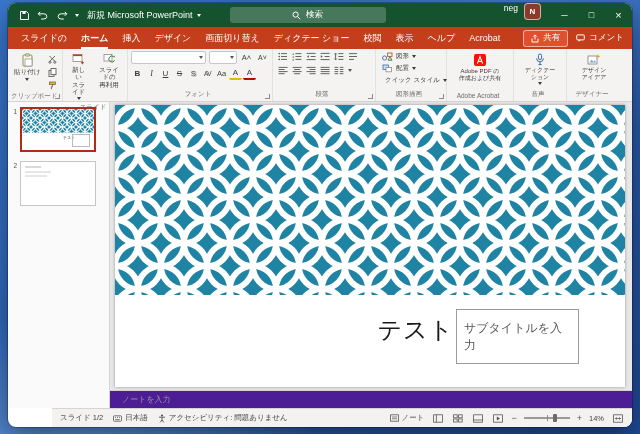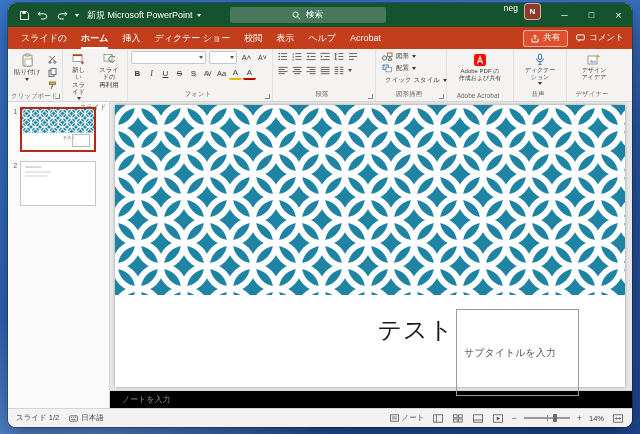--- a/index.html
+++ b/index.html
@@ -71,26 +71,26 @@
   .thumb-pattern{height:58%;}
   .thumb-title{position:absolute;left:0;right:26%;top:64%;text-align:right;font-size:4px;color:#222;}
   .thumb-sub{position:absolute;right:6%;top:62%;width:22%;height:26%;border:0.5px solid #bbb;}
   .ph-line{position:absolute;background:#d9d9d9;}
   .canvascol{flex:1;display:flex;flex-direction:column;min-width:0;}
   .slidewrap{flex:1;position:relative;}
   .slide{position:absolute;left:5px;right:7px;top:3px;bottom:3px;background:#fff;box-shadow:0 0 3px rgba(0,0,0,.35);}
   .slide-pattern{position:absolute;left:0;right:0;top:0;height:67.5%;}
   .slide-title{position:absolute;top:74%;right:33.5%;font-size:24px;color:#1a1a1a;letter-spacing:1px;cursor:text;}
   .slide-sub{position:absolute;top:72.5%;right:9%;width:21%;height:18.5%;border:1px solid #9a9a9a;
-    display:flex;align-items:center;padding:16px 7px;font-size:10px;color:#555;cursor:text;}
-  .notesbar{height:17px;background:#000000;border-top:1px solid #D6D4D2;display:flex;align-items:center;
+    display:flex;align-items:center;padding:0 7px;font-size:12px;color:#555;cursor:text;}
+  .notesbar{height:17px;background:#4c1d95;border-top:1px solid #D6D4D2;display:flex;align-items:center;
     font-size:8px;color:#9a9a9a;padding-left:12px;flex:0 0 auto;cursor:text;}
   
   .statusbar{height:18px;background:#F3F2F1;border-top:1px solid #D6D4D2;display:flex;align-items:center;
-    font-size:7.5px;color:#424242;padding:0 8px;gap:10px;flex:0 0 auto;}
+    font-size:7.5px;color:#424242;padding:0 8px;gap:10px;flex:0 0 auto;margin-left:44px;}
   .sitem{display:flex;align-items:center;gap:3px;white-space:nowrap;cursor:pointer;}
   .sb-right{margin-left:auto;display:flex;align-items:center;gap:7px;}
   .viewbtn{display:flex;align-items:center;justify-content:center;width:13px;height:14px;cursor:pointer;border-radius:2px;}
   .zoomtrack{width:46px;height:2px;background:#9a9a9a;position:relative;cursor:pointer;}
   .zoomtick{position:absolute;left:50%;top:-2px;width:1px;height:6px;background:#8a8a8a;}
   .zoomthumb{position:absolute;left:64%;top:-3px;width:4px;height:8px;background:#6b6b6b;border-radius:1px;cursor:grab;}
   .zbtn{font-size:9px;color:#555;cursor:pointer;line-height:1;}
 </style>
 </head>
 <body>
@@ -138,20 +138,22 @@
       <span class="winbtn">─</span>
       <span class="winbtn">□</span>
       <span class="winbtn close">×</span>
     </div>
   </div>
 
   <div class="tabrow">
     <span class="tab">スライドの</span>
     <span class="tab active">ホーム</span>
     <span class="tab">挿入</span>
+    <span class="tab">デザイン</span>
+    <span class="tab">画面切り替え</span>
     <span class="tab">ディクテー ショー</span>
     <span class="tab">校閲</span>
     <span class="tab">表示</span>
     <span class="tab">ヘルプ</span>
     <span class="tab">Acrobat</span>
     <div class="tabrow-right">
       <span class="sharebtn">
         <svg width="8" height="9" viewBox="0 0 8 9">
             <path d="M4 1v4.4" stroke="#fff" stroke-width="1" fill="none"></path>
             <path d="M2.3 2.6 4 .9l1.7 1.7" stroke="#fff" stroke-width="1" fill="none"></path>
@@ -482,20 +484,27 @@
 
   <div class="statusbar">
     <span class="sitem">スライド 1/2</span>
     <span class="sitem">
       <svg width="9" height="7" viewBox="0 0 9 7">
           <rect x="0.5" y="0.8" width="8" height="5.4" rx="0.8" fill="none" stroke="#555" stroke-width="0.8"></rect>
           <path d="M2 2.4h1M4 2.4h1M6 2.4h1M2.4 4.6h4.2" stroke="#555" stroke-width="0.8"></path>
         </svg>
       <span>日本語</span>
     </span>
+    <span class="sitem">
+      <svg width="8" height="9" viewBox="0 0 8 9">
+          <circle cx="4" cy="1.5" r="1.1" fill="#555"></circle>
+          <path d="M1 3.2h6M4 3.2v2.6M4 5.8 2.2 8.4M4 5.8l1.8 2.6" fill="none" stroke="#555" stroke-width="0.9"></path>
+        </svg>
+      <span>アクセシビリティ: 問題ありません</span>
+    </span>
 
     <div class="sb-right">
       <span class="sitem">
         <svg width="9" height="8" viewBox="0 0 9 8">
             <rect x="0.6" y="0.8" width="7.8" height="6.4" fill="none" stroke="#555" stroke-width="0.8"></rect>
             <path d="M2 3h5M2 4.8h5" stroke="#555" stroke-width="0.7"></path>
           </svg>
         <span>ノート</span>
       </span>
       <span class="viewbtn">

